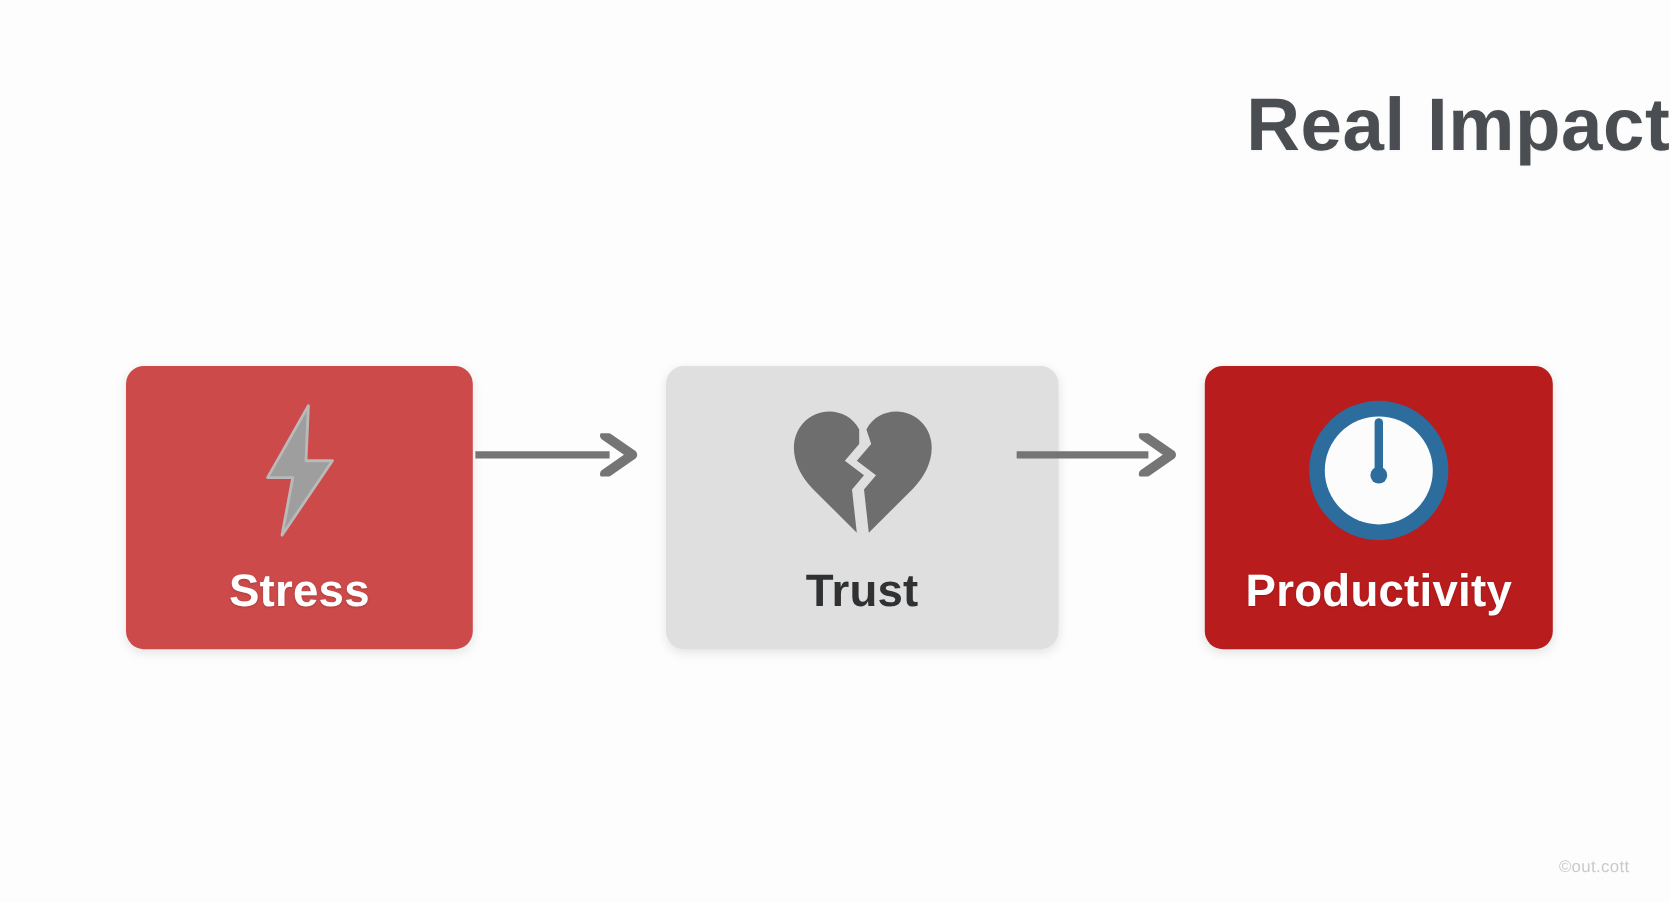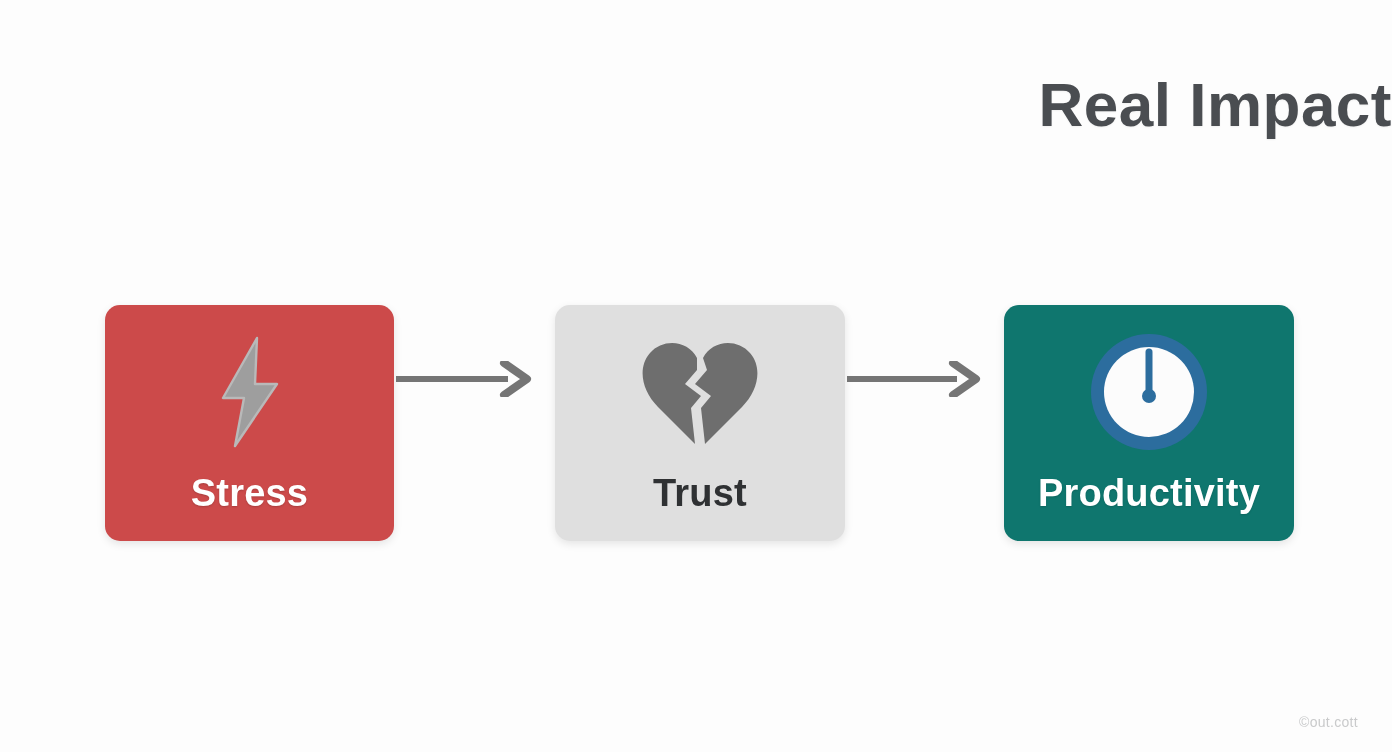--- a/index.html
+++ b/index.html
@@ -63,22 +63,22 @@
     width:100%;
     text-align:center;
     font-size:38px;
     font-weight:600;
     letter-spacing:0.2px;
     line-height:1.1;
     white-space:nowrap;
   }
 
   #card-stress       { left:105px;  width:289px; background:#cc4a4a; }
-  #card-trust        { left:555px;  width:290px; background:#dfdfdf;align-items:center; }
-  #card-productivity { left:1004px; width:290px; background:#0f766e; }
+  #card-trust        { left:555px;  width:327px; background:#dfdfdf;align-items:center; }
+  #card-productivity { left:1004px; width:290px; background:#b91c1c; }
 
   #card-stress .card-label       { color:#ffffff; text-shadow:0 1px 2px rgba(0,0,0,0.18); }
   #card-trust  .card-label       { color:#2f3133; }
   #card-productivity .card-label { color:#ffffff; text-shadow:0 1px 2px rgba(0,0,0,0.15); }
 
   
   .arrow {
     position:absolute;
     top:100px;
     height:36px;

